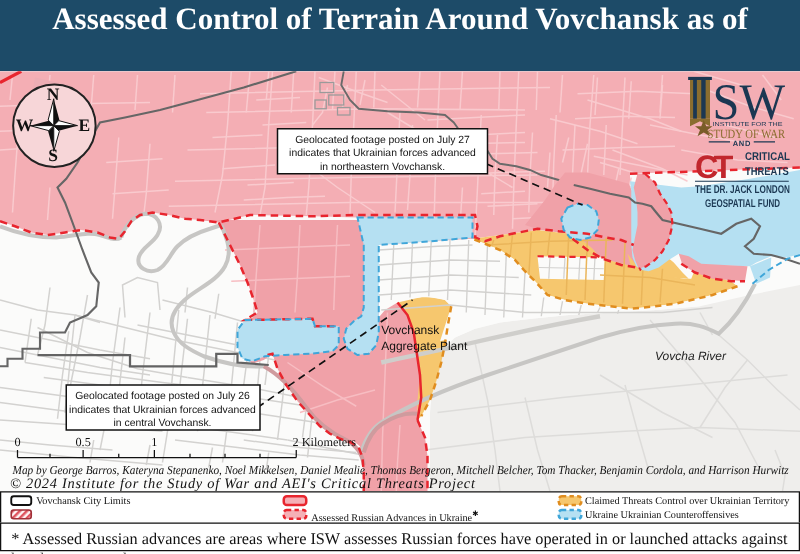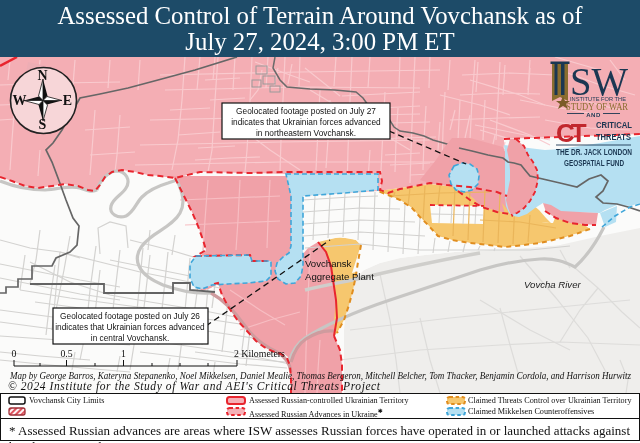--- a/index.html
+++ b/index.html
@@ -1,32 +1,31 @@
 <!DOCTYPE html>
 <html><head>
 <meta charset="utf-8">
 <style>
 html,body{margin:0;padding:0;width:640px;height:443px;overflow:hidden;background:#fff;}
 body{font-family:"Liberation Sans",sans-serif;position:relative;}
 #header{position:absolute;left:0;top:0;width:640px;height:57px;background:#1d4b68;color:#fff;
- font-family:"Liberation Serif",serif;font-weight:normal;text-align:center;}
+ font-family:"Liberation Serif",serif;font-weight:bold;text-align:center;}
 #header .l1{font-size:24.8px;padding-top:2px;line-height:27px;}
 #header .l2{font-size:24.8px;line-height:26px;}
 #mapwrap{position:absolute;left:0;top:57px;width:640px;height:336px;}
 #legend{position:absolute;left:0;top:393px;width:638px;height:25px;border:1px solid #111;background:#fff;}
 #note{position:absolute;left:0;top:418px;width:638px;height:21px;border:1px solid #111;background:#fff;
  font-family:"Liberation Serif",serif;font-size:13px;color:#111;}
 .lgrow{position:absolute;font-family:"Liberation Serif",serif;font-size:8.2px;color:#111;white-space:nowrap;}
 </style>
 </head>
 <body>
 
 <div id="header">
   <div class="l1">Assessed Control of Terrain Around Vovchansk as of</div>
-  <div class="l2">July 27, 2024, 3:00 PM ET</div>
 </div>
 
 <div id="mapwrap">
 <svg width="640" height="336" viewBox="0 57 640 336">
 
 <rect x="0" y="57" width="640" height="336" fill="#fbfbfa"></rect>
 
 <path d="M640,228 L640,393 L344,393 L344,330 L347,300 L354,280 L364,270 L380,263 L400,258 L425,255 L455,252 L490,250 L525,248 L560,245 L600,236 Z" fill="#efeeec"></path>
 
 <g stroke="#dddcda" stroke-width="1.2" fill="none">
@@ -439,21 +438,20 @@
 
   <rect x="226" y="3" width="18" height="7" rx="2.5" fill="#f5b0b6" stroke="#e8252e" stroke-width="2"></rect>
 
   <rect x="226" y="14" width="18" height="7" rx="2.5" fill="#f5b0b6" stroke="#e8252e" stroke-width="2" stroke-dasharray="3.5 2.6"></rect>
 
   <rect x="446" y="3" width="18" height="7" rx="2.5" fill="#f6c76e" stroke="#e08d1f" stroke-width="2" stroke-dasharray="3.5 2.6"></rect>
 
   <rect x="446" y="14" width="18" height="7" rx="2.5" fill="#b5e0f2" stroke="#3fa6d9" stroke-width="2" stroke-dasharray="3.5 2.6"></rect>
 </svg>
   <div class="lgrow" style="left:28px;top:2px;">Vovchansk City Limits</div>
-  <div class="lgrow" style="left:248px;top:2px;">Assessed Russian-controlled Ukrainian Territory</div>
   <div class="lgrow" style="left:248px;top:13px;">Assessed Russian Advances in Ukraine<span style="vertical-align:super;font-size:6px;">✱</span></div>
   <div class="lgrow" style="left:467px;top:2px;">Claimed Threats Control over Ukrainian Territory</div>
-  <div class="lgrow" style="left:467px;top:13px;">Claimed Mikkelsen Counteroffensives</div>
+  <div class="lgrow" style="left:467px;top:13px;">Ukraine Ukrainian Counteroffensives</div>
 </div>
 
 <div id="note">
     <div style="padding:4px 0 0 8px;">* Assessed Russian advances are areas where ISW assesses Russian forces have operated in or launched attacks against but do not control.</div>
   </div>
 
 </body></html>

